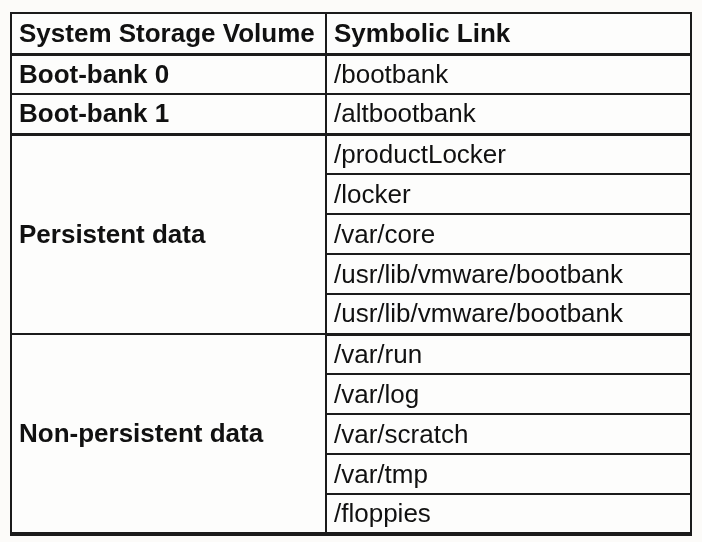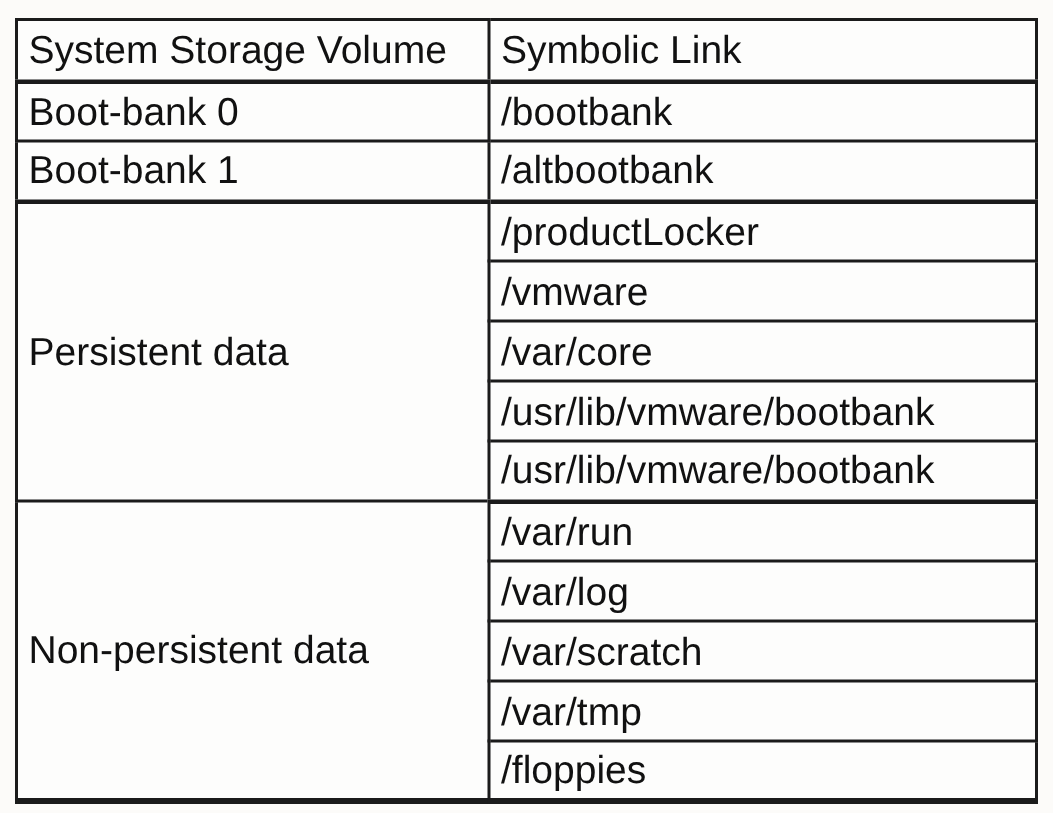--- a/index.html
+++ b/index.html
@@ -33,25 +33,25 @@
     vertical-align: middle;
     text-align: left;
     font-size: 26px;
     color: #111111;
     white-space: nowrap;
     overflow: hidden;
   }
   .storage-table thead tr { height: 41px; }
   .storage-table tbody tr { height: 40px; }
   .storage-table th {
-    font-weight: 400;
+    font-weight: 700;
     border-bottom-width: 3px;
   }
   .storage-table td.volume-cell {
-    font-weight: 400;
+    font-weight: 700;
   }
   .storage-table td.link-cell {
     font-weight: 400;
     border-radius: 15px;
   }
   .storage-table tr.group-end td {
     border-bottom-width: 3px;
   }
   .storage-table col.col-volume { width: 315px; }
   .storage-table col.col-link  { width: 365px; }
@@ -78,21 +78,21 @@
       </tr>
       <tr class="group-end">
         <td class="volume-cell">Boot-bank 1</td>
         <td class="link-cell">/altbootbank</td>
       </tr>
       <tr>
         <td class="volume-cell" rowspan="5">Persistent data</td>
         <td class="link-cell">/productLocker</td>
       </tr>
       <tr>
-        <td class="link-cell">/vmware</td>
+        <td class="link-cell">/locker</td>
       </tr>
       <tr>
         <td class="link-cell">/var/core</td>
       </tr>
       <tr>
         <td class="link-cell">/usr/lib/vmware/bootbank</td>
       </tr>
       <tr class="group-end">
         <td class="link-cell">/usr/lib/vmware/bootbank</td>
       </tr>

